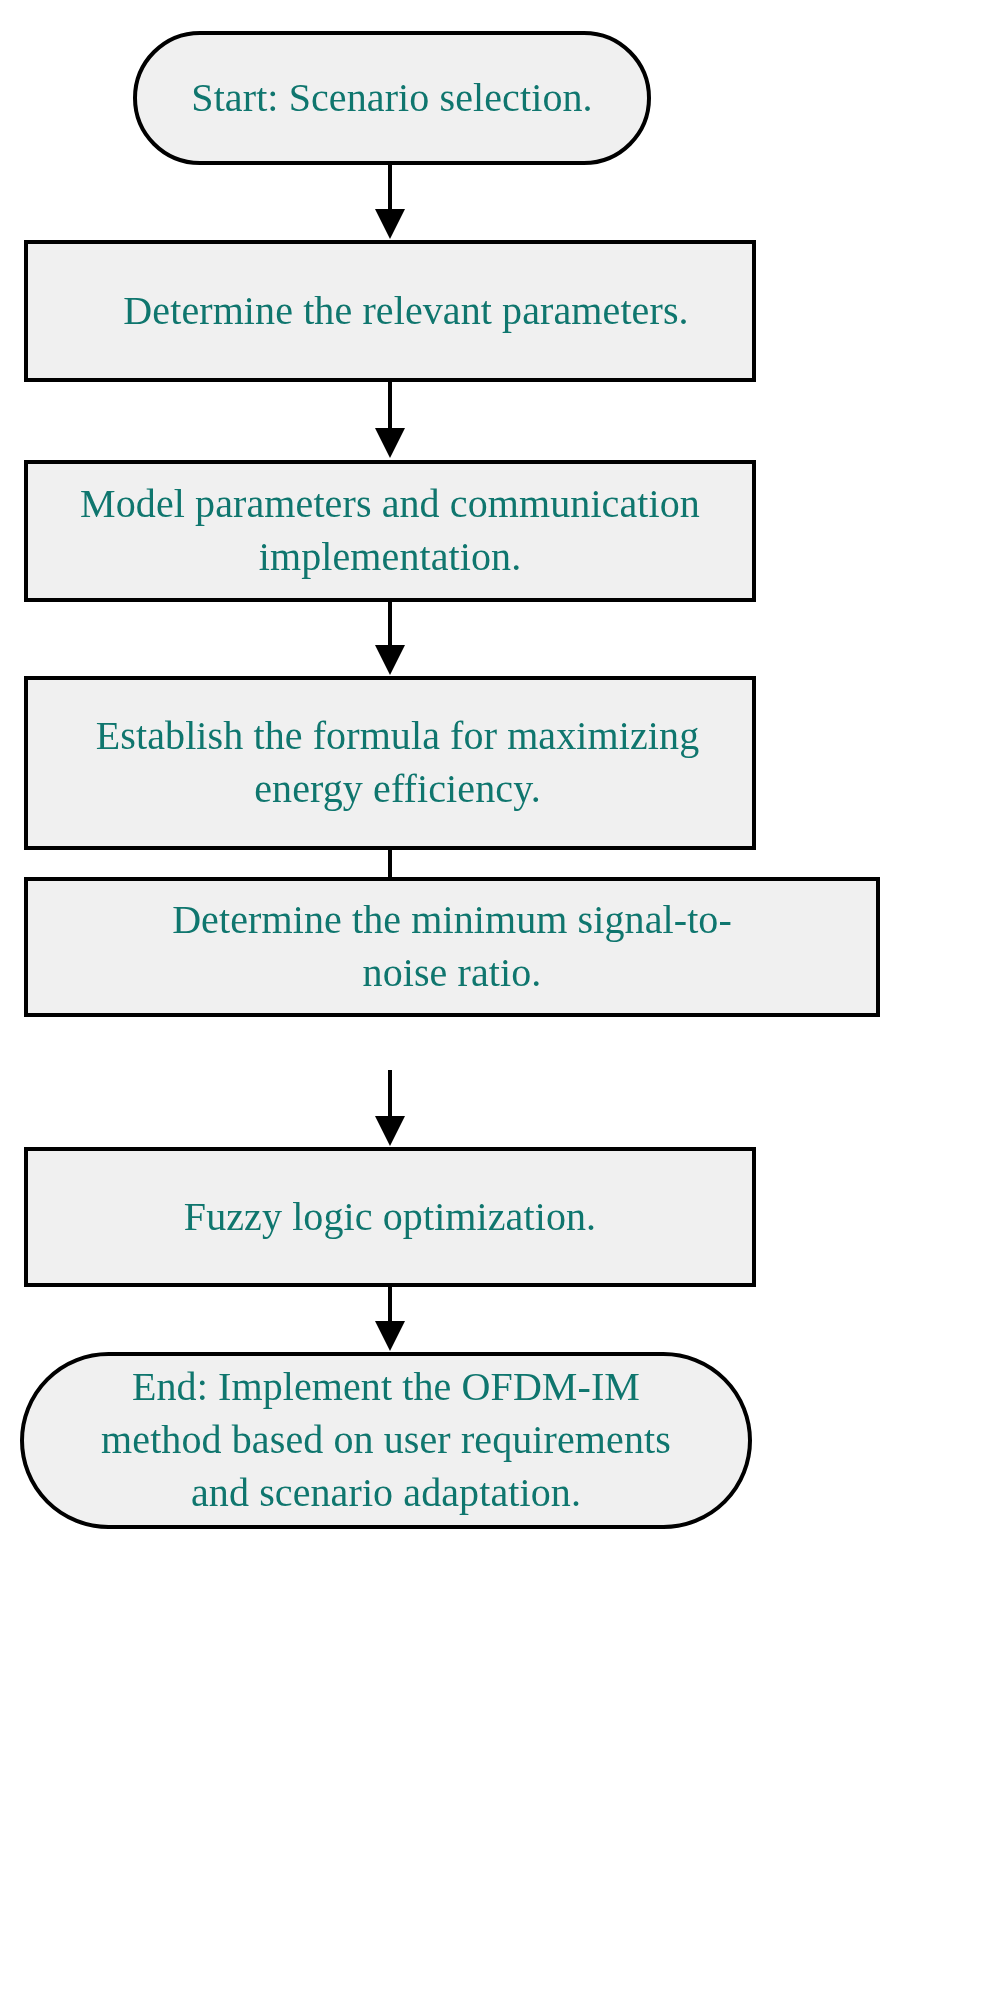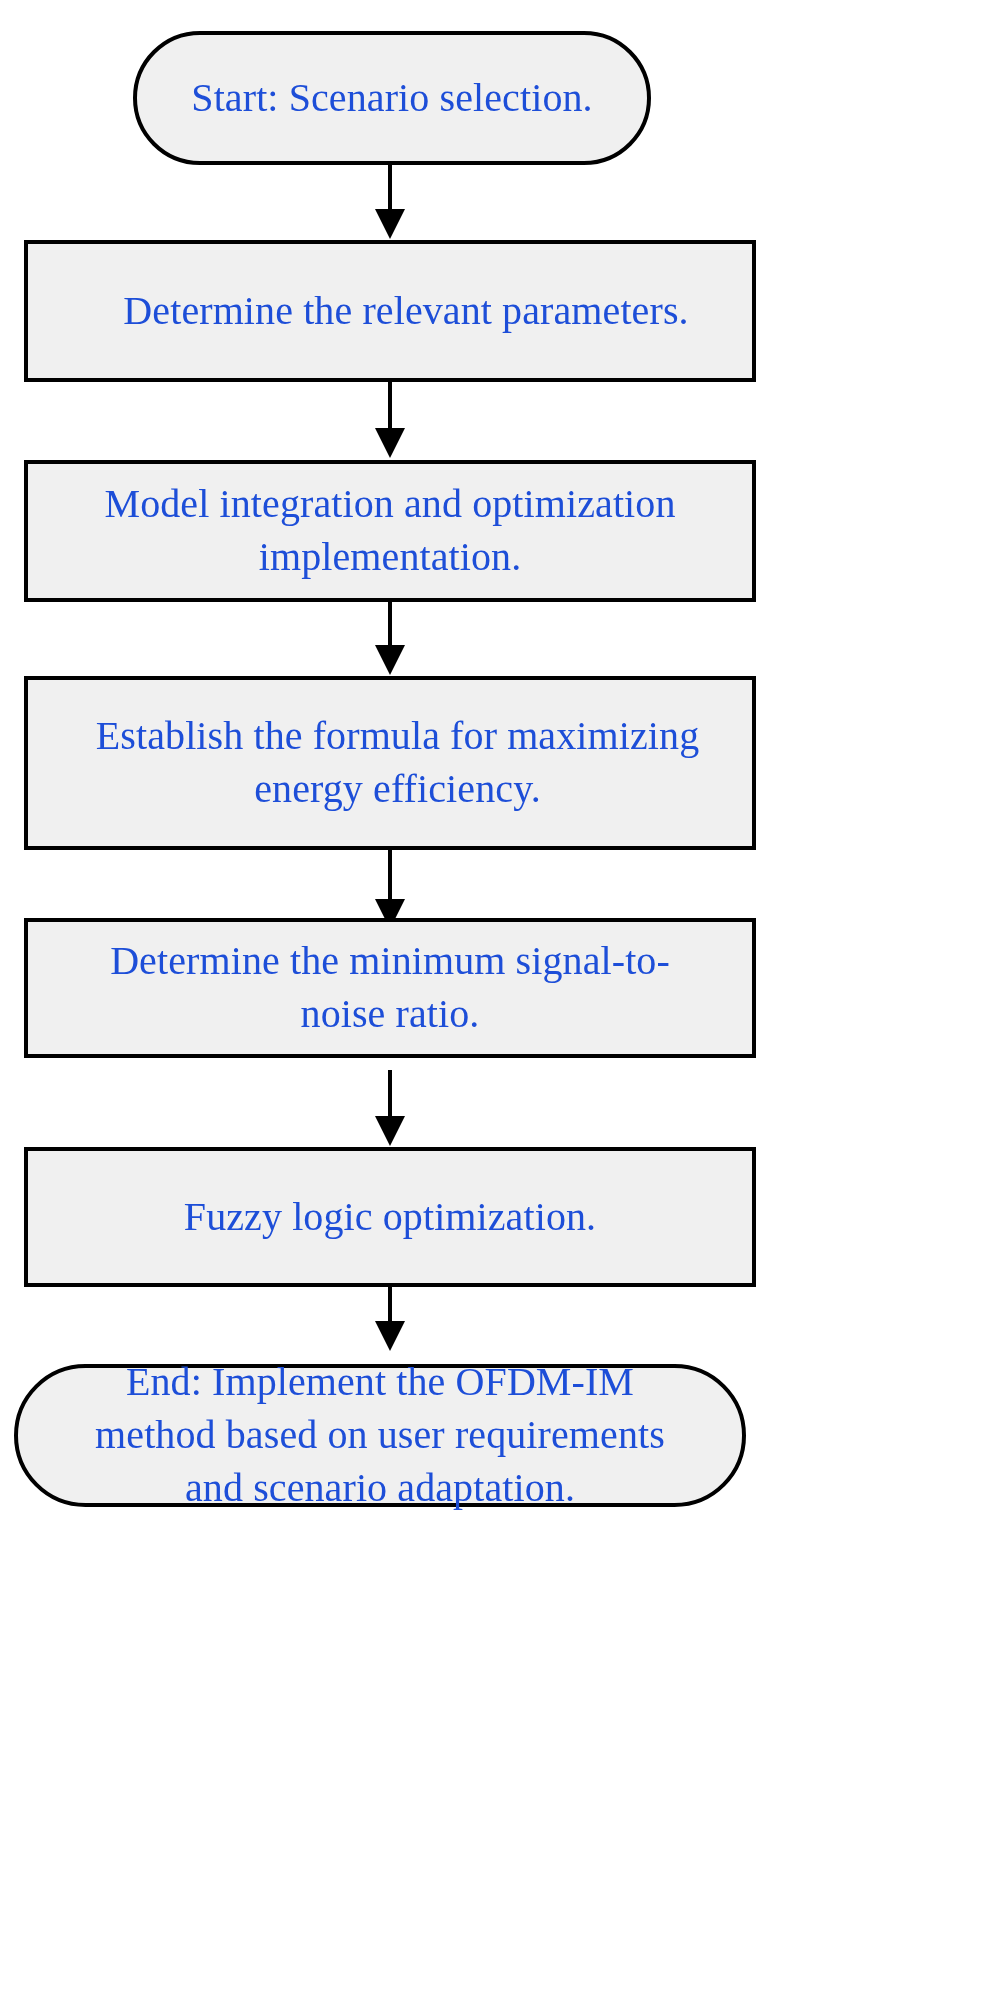--- a/index.html
+++ b/index.html
@@ -25,21 +25,21 @@
 
   .node {
     position: absolute;
     box-sizing: border-box;
     background: #f0f0f0;
     border: 4px solid #000000;
     display: flex;
     align-items: center;
     justify-content: center;
     text-align: center;
-    color: #1d4ed8;
+    color: #0f766e;
   }
 
   .node .label {
     display: block;
     width: 100%;
     padding: 0 14px;
     box-sizing: border-box;
     font-size: 40px;
     line-height: 1.32;
     white-space: pre-line;
@@ -48,23 +48,23 @@
 
   .node.terminator {
     border-radius: 9999px;
   }
 
   
   .n-start   { left: 133px; top: 31px;   width: 518px; height: 134px; }
   .n-step1   { left: 24px;  top: 240px;  width: 732px; height: 142px; padding-left: 32px; }
   .n-step2   { left: 24px;  top: 460px;  width: 732px; height: 142px; }
   .n-step3   { left: 24px;  top: 676px;  width: 732px; height: 174px; padding-left: 15px; }
-  .n-step4   { left: 24px;  top: 918px;  width: 732px; height: 140px; }
+  .n-step4   { left: 24px;  top: 877px;  width: 856px; height: 140px; }
   .n-step5   { left: 24px;  top: 1147px; width: 732px; height: 140px; }
-  .n-end     { left: 14px;  top: 1352px; width: 732px; height: 143px; margin-top: 12px; }
+  .n-end     { left: 20px;  top: 1352px; width: 732px; height: 177px; }
 
   
   .arrow {
     position: absolute;
     left: 0;
     top: 0;
   }
   .arrow .shaft {
     position: absolute;
     width: 4px;
@@ -98,21 +98,21 @@
   <div class="node n-step1">
     <span class="label">Determine the relevant parameters.</span>
   </div>
 
   <div class="arrow">
     <div class="shaft" style="left:388px; top:382px; height:62px;"></div>
     <div class="head" style="left:375px; top:428px;"></div>
   </div>
 
   <div class="node n-step2">
-    <span class="label">Model integration and optimization
+    <span class="label">Model parameters and communication
 implementation.</span>
   </div>
 
   <div class="arrow">
     <div class="shaft" style="left:388px; top:602px; height:60px;"></div>
     <div class="head" style="left:375px; top:645px;"></div>
   </div>
 
   <div class="node n-step3">
     <span class="label">Establish the formula for maximizing

